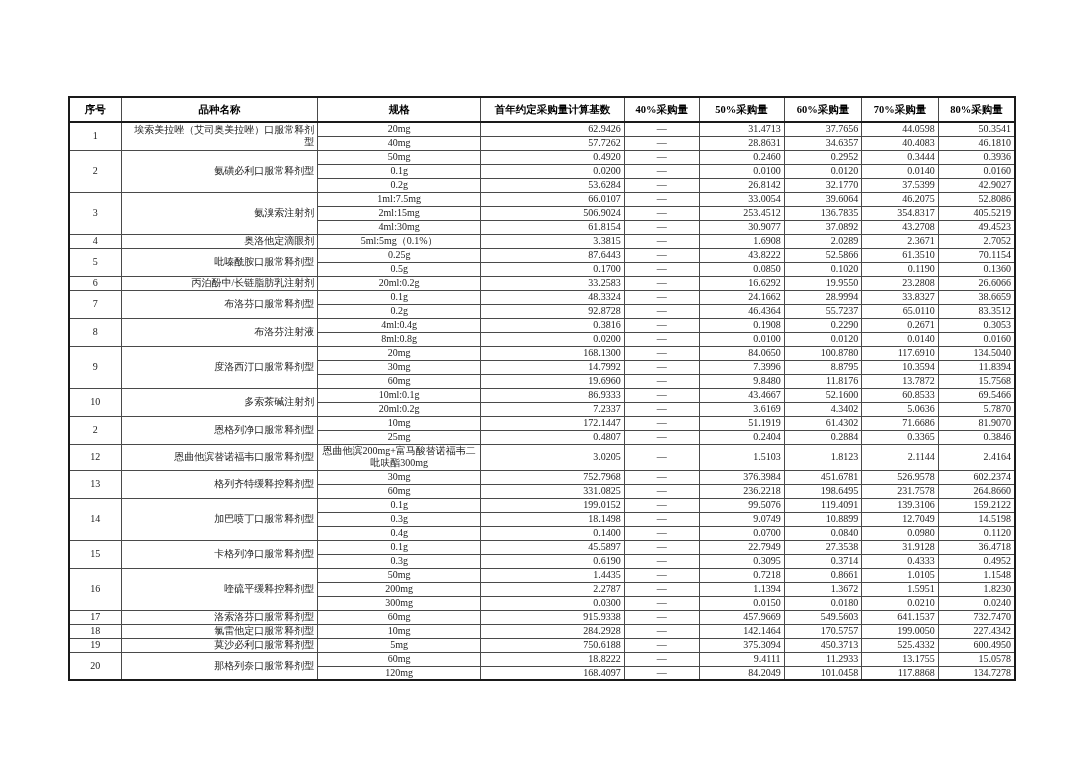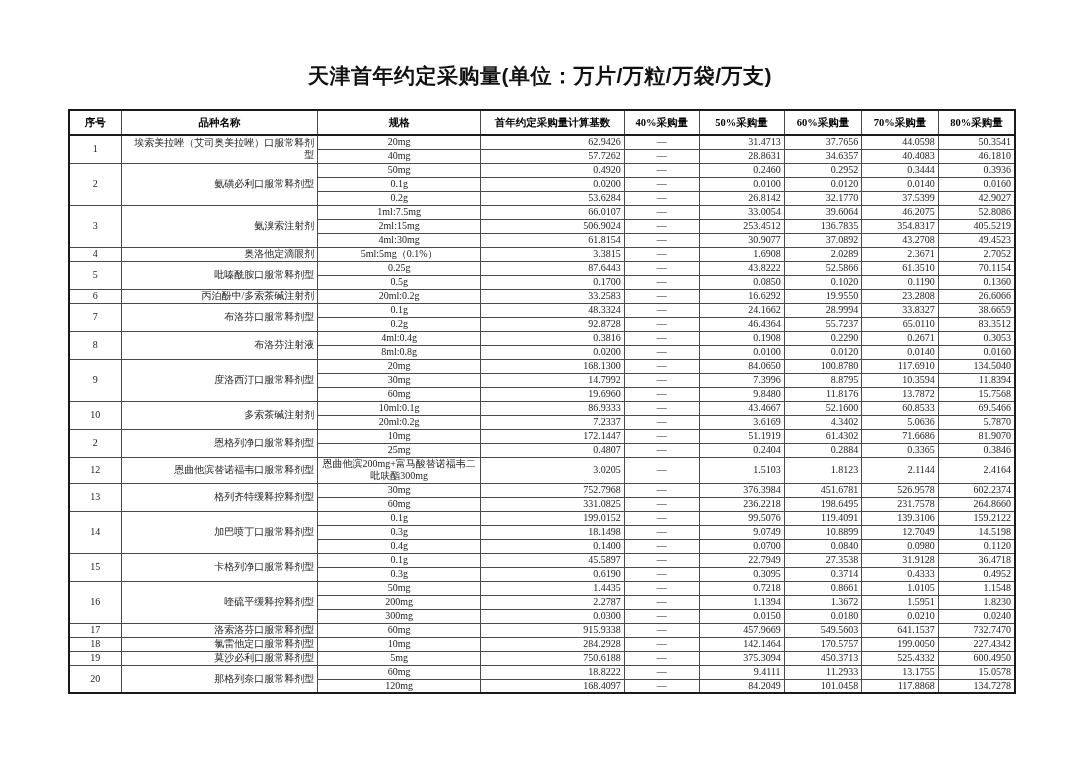--- a/index.html
+++ b/index.html
@@ -21,21 +21,21 @@
     width: 100%;
     text-align: center;
     font-size: 21px;
     font-weight: bold;
     font-family: "Liberation Sans", "DejaVu Sans", sans-serif;
     color: #111;
     letter-spacing: 0.5px;
   }
   table.proc {
     position: absolute;
-    top: 109px; left: 68px;
+    top: 96px; left: 68px;
     width: 948px;
     border-collapse: collapse;
     table-layout: fixed;
     border: 2px solid #1a1a1a;
   }
   .proc th, .proc td {
     border: 1px solid #4a4a4a;
     padding: 0 3px;
     font-size: 10px;
     line-height: 1.25;
@@ -54,21 +54,20 @@
   .proc tr.grp-top td { border-top: 1.6px solid #1a1a1a; }
   .ctr { text-align: center; }
   .num { text-align: right; padding-right: 5px; }
   .name { padding: 0 2px; text-align: right; }
 </style>
 </head>
 <body>
 
 <div class="page">
 
-  <div class="doc-title">天津首年约定采购量(单位：万片/万粒/万袋/万支)</div>
 
   <table class="proc">
     <colgroup>
       <col style="width:5.5%">
       <col style="width:20.8%">
       <col style="width:17.2%">
       <col style="width:15.2%">
       <col style="width:7.9%">
       <col style="width:9.0%">
       <col style="width:8.2%">
@@ -193,21 +192,21 @@
           <td class="ctr">0.5g</td>
           <td class="num">0.1700</td>
           <td class="ctr">—</td>
           <td class="num">0.0850</td>
           <td class="num">0.1020</td>
           <td class="num">0.1190</td>
           <td class="num">0.1360</td>
         </tr>
         <tr class="grp-top">
           <td rowspan="1" class="ctr">6</td>
-          <td rowspan="1" class="ctr name">丙泊酚中/多索茶碱注射剂</td>
+          <td rowspan="1" class="ctr name">丙泊酚中/长链脂肪乳注射剂</td>
           <td class="ctr">20ml:0.2g</td>
           <td class="num">33.2583</td>
           <td class="ctr">—</td>
           <td class="num">16.6292</td>
           <td class="num">19.9550</td>
           <td class="num">23.2808</td>
           <td class="num">26.6066</td>
         </tr>
         <tr class="grp-top">
           <td rowspan="2" class="ctr">7</td>

